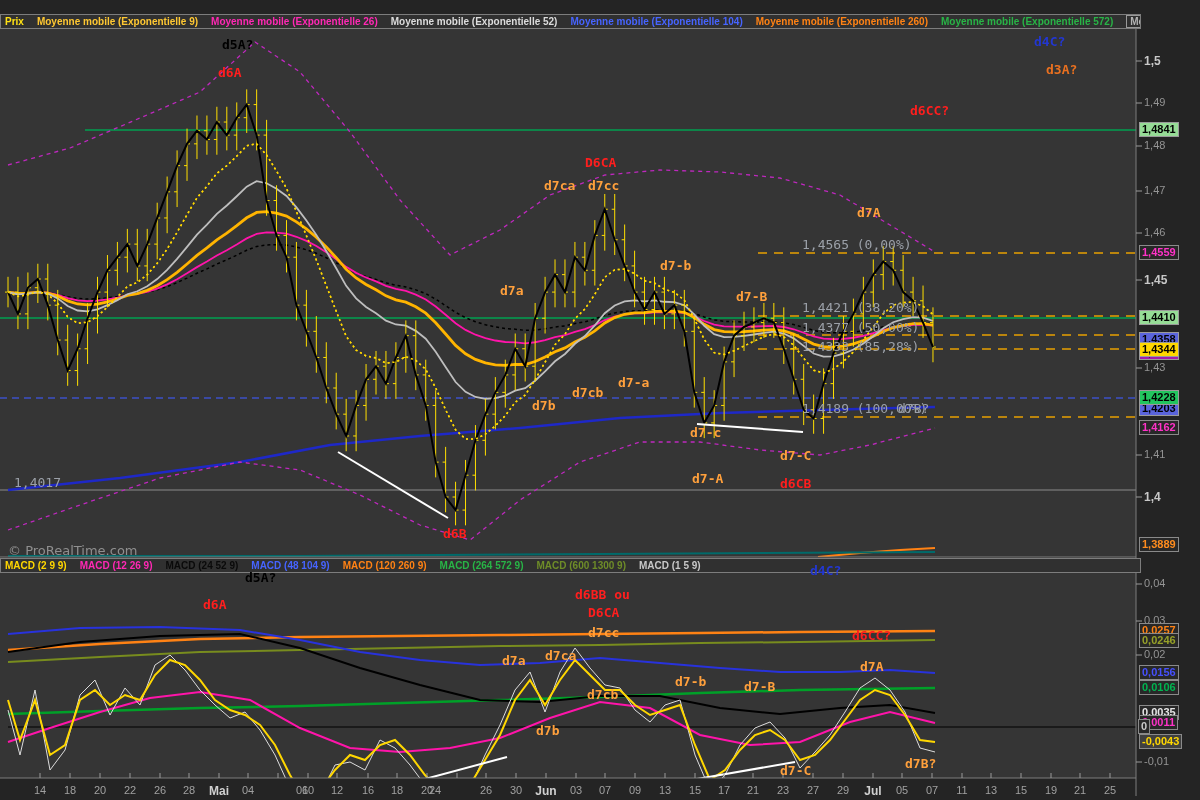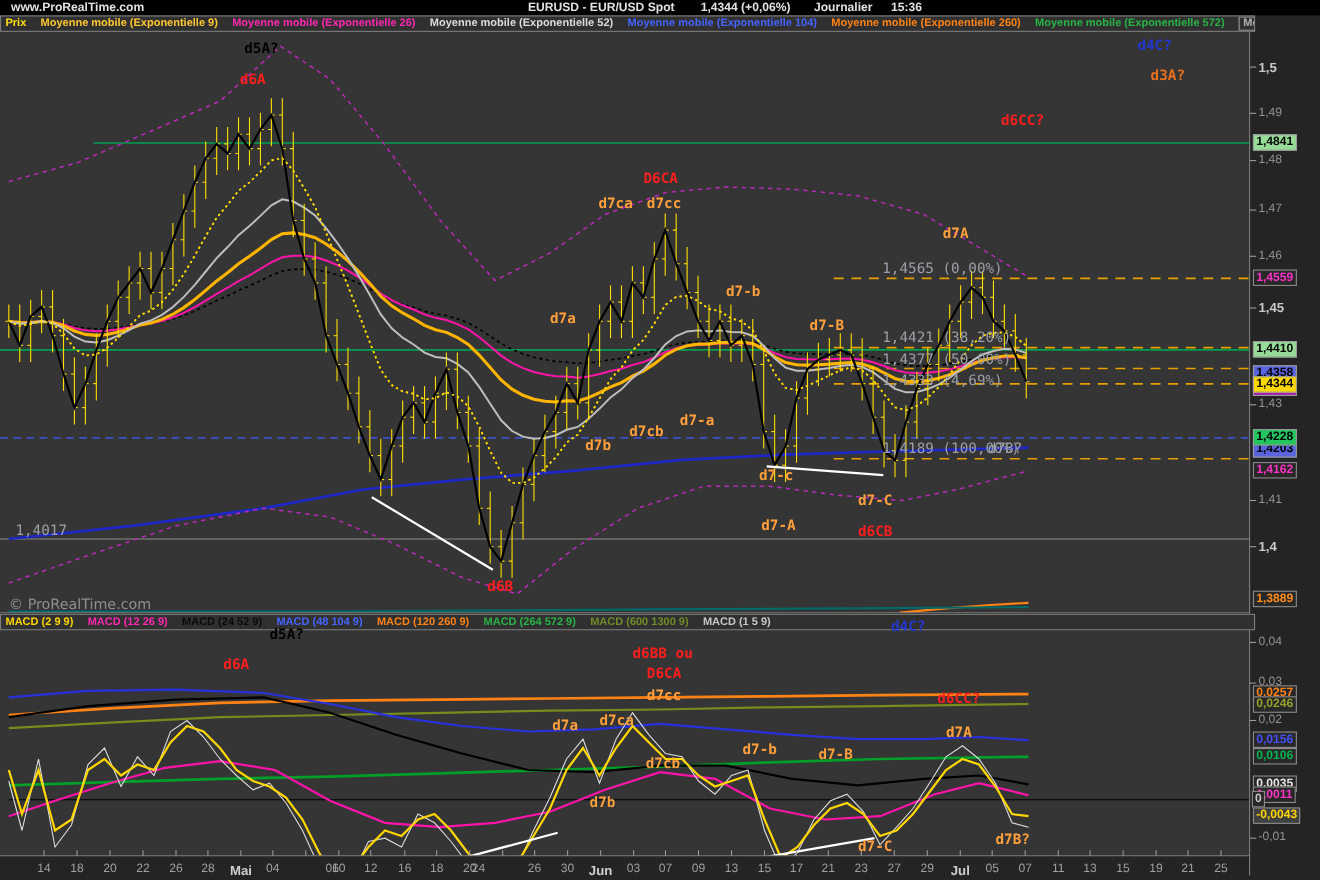--- a/index.html
+++ b/index.html
@@ -26,27 +26,20 @@
   .xlbl.bold{font-weight:bold;color:#d0d0d0;font-size:12px;}
   .axbox{font-size:11px;font-weight:bold;height:13px;line-height:13px;padding:0 2px;border:1px solid #9a9a9a;z-index:9;}
   .ann{font-family:"DejaVu Sans Mono","Liberation Mono",monospace;font-size:13px;font-weight:bold;z-index:10;}
   .fib{font-family:"DejaVu Sans Mono","Liberation Mono",monospace;font-size:13px;color:#9ba0a8;z-index:7;}
   .wm{font-family:"DejaVu Sans","Liberation Sans",sans-serif;font-size:13px;color:#8f8f8f;z-index:7;}
 </style>
 </head>
 <body>
 
 <div id="screen">
-  <div id="topbar">
-    <span class="site">www.ProRealTime.com</span>
-    <span class="inst">EURUSD - EUR/USD Spot</span>
-    <span class="px"><span>1,4344</span> <span>(+0,06%)</span></span>
-    <span class="per">Journalier</span>
-    <span class="tim">15:36</span>
-  </div>
 
   <div id="legend-price" class="legendbar"><span style="color: rgb(255, 225, 20);">Prix</span><span style="color: rgb(255, 200, 50);">Moyenne mobile (Exponentielle 9)</span><span style="color: rgb(255, 40, 180);">Moyenne mobile (Exponentielle 26)</span><span style="color: rgb(220, 220, 220);">Moyenne mobile (Exponentielle 52)</span><span style="color: rgb(70, 100, 255);">Moyenne mobile (Exponentielle 104)</span><span style="color: rgb(255, 130, 20);">Moyenne mobile (Exponentielle 260)</span><span style="color: rgb(40, 180, 70);">Moyenne mobile (Exponentielle 572)</span><span class="boxed" style="color: rgb(180, 180, 180);">Moyenne</span></div>
 
   <svg id="chart" width="1200" height="800">
       <rect x="0" y="28" width="1136" height="529" fill="#353535"></rect>
       <rect x="0" y="573" width="1136" height="205" fill="#353535"></rect>
       <defs>
         <clipPath id="clipP">
           <rect x="0" y="28" width="1136" height="529"></rect>
         </clipPath>
@@ -534,19 +527,19 @@
       <div class="lbl ann" style="left: 860px; top: 659px; color: rgb(255, 160, 60);">d7A</div>
       <div class="lbl ann" style="left: 675px; top: 674px; color: rgb(255, 160, 60);">d7-b</div>
       <div class="lbl ann" style="left: 744px; top: 679px; color: rgb(255, 160, 60);">d7-B</div>
       <div class="lbl ann" style="left: 587px; top: 687px; color: rgb(255, 160, 60);">d7cb</div>
       <div class="lbl ann" style="left: 536px; top: 723px; color: rgb(255, 160, 60);">d7b</div>
       <div class="lbl ann" style="left: 780px; top: 763px; color: rgb(255, 160, 60);">d7-C</div>
       <div class="lbl ann" style="left: 905px; top: 756px; color: rgb(255, 160, 60);">d7B?</div>
       <div class="lbl fib" style="left: 802px; top: 237px;">1,4565 (0,00%)</div>
       <div class="lbl fib" style="left: 802px; top: 300px;">1,4421 (38,20%)</div>
       <div class="lbl fib" style="left: 802px; top: 320px;">1,4377 (50,00%)</div>
-      <div class="lbl fib" style="left: 802px; top: 339px;">1,4333 (4,69%)</div>
+      <div class="lbl fib" style="left: 802px; top: 339px;">1,4333 (85,28%)</div>
       <div class="lbl fib" style="left: 802px; top: 401px;">1,4189 (100,00%)</div>
       <div class="lbl fib" style="left: 14px; top: 475px; color: rgb(155, 160, 168);">1,4017</div>
       <div class="lbl fib" style="left: 898px; top: 401px; color: rgb(155, 160, 168);">d7B?</div>
       <div class="lbl wm" style="left: 8px; top: 543px;">© ProRealTime.com</div>
     </div>
 </div>
 
 </body></html>

